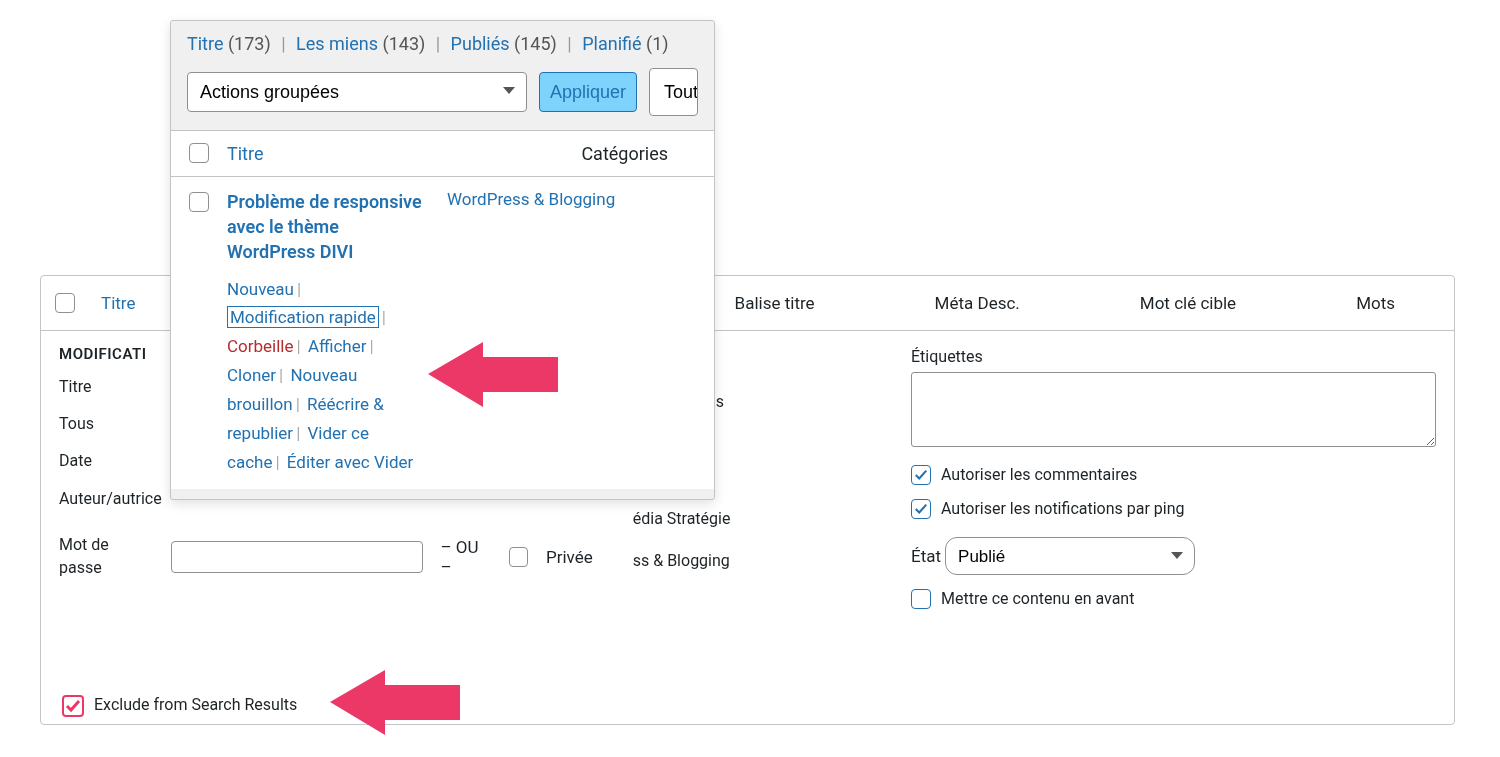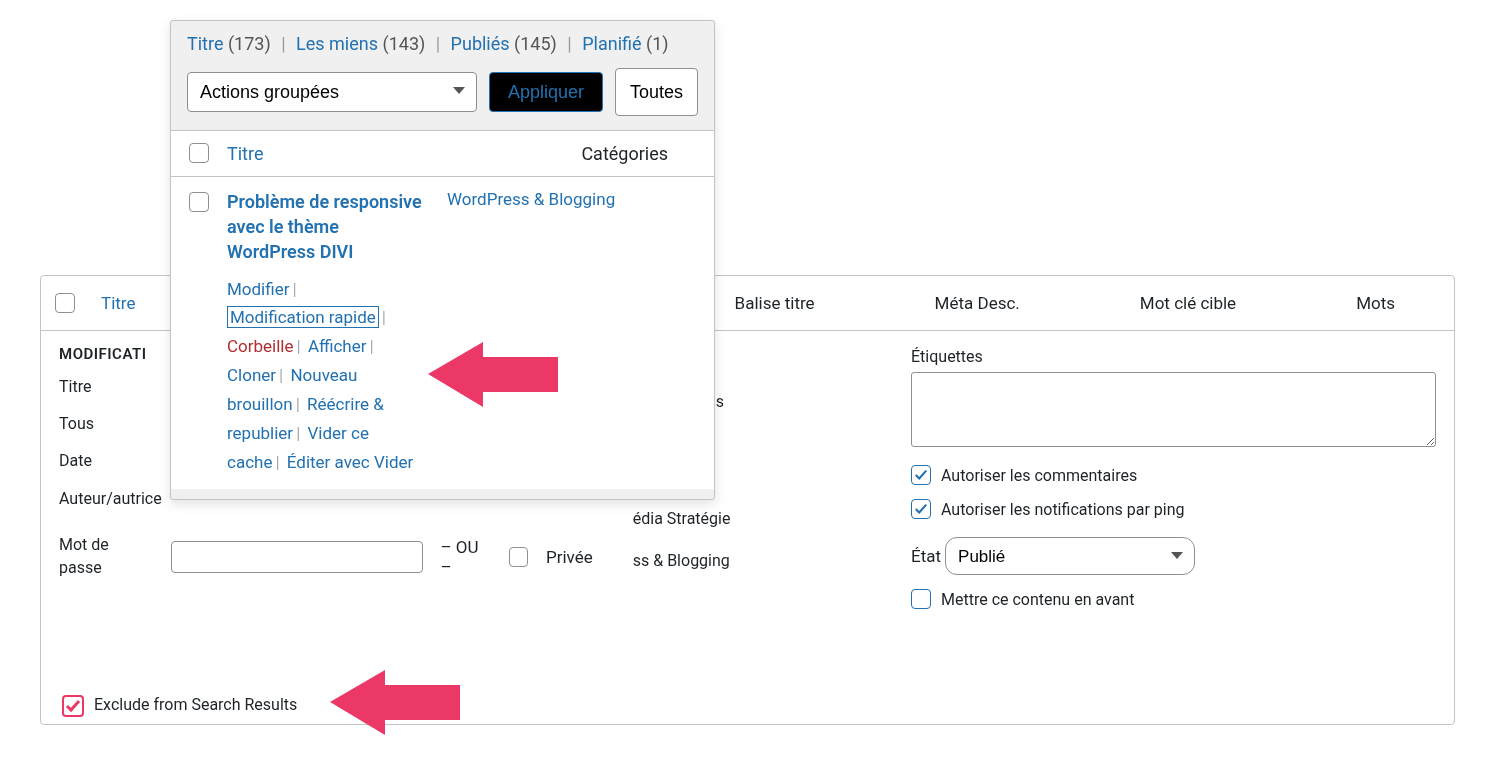--- a/index.html
+++ b/index.html
@@ -90,21 +90,21 @@
 
   .qe-right { flex:1; padding-top:2px; }
   .qe-right .lbl { font-size:16px; margin-bottom:6px; display:block; }
   .qe-right textarea {
     width:525px; height:75px;
     border:1px solid #8c8f94;
     border-radius:3px;
     resize:both;
   }
   .chk-row {
-    display:flex; align-items:center; gap:10px;
+    display:flex; align-items:flex-start; gap:10px;
     margin-top:14px;
     font-size:16px;
   }
   .wp-checkbox {
     width:20px; height:20px;
     border:1.6px solid var(--wp-blue);
     border-radius:4px;
     display:inline-flex;
     align-items:center; justify-content:center;
     background:#fff;
@@ -168,29 +168,29 @@
     display:flex; gap:12px; align-items:center;
   }
   .ov-select {
     border:1px solid #8c8f94;
     background:#fff;
     border-radius:4px;
     height:40px;
     font-size:18px;
     padding:4px 38px 4px 12px;
     appearance:none;
-    width:290px;
+    width:340px;
   }
   .ov-apply {
     border:1px solid var(--wp-blue);
     color:var(--wp-blue);
-    background:#000000;
+    background:#7dd3fc;
     border-radius:4px;
     height:40px;
-    padding:0 18px;
+    padding:0 10px;
     font-size:18px;
   }
   .ov-toutes {
     border:1px solid #8c8f94;
     background:#fff;
     border-radius:4px;
     height:48px;
     padding:0 14px;
     font-size:18px;
     overflow:hidden;
@@ -354,21 +354,21 @@
       <span class="cat">Catégories</span>
     </div>
 
     <div class="ov-row" style="border-bottom:0;">
       <span class="qe-checkbox" style="margin-top:3px"></span>
       <div>
         <div class="ov-title">
           <a href="#">Problème de responsive avec le thème WordPress DIVI</a>
         </div>
         <div class="row-actions">
-          <a href="#">Modifier</a><span class="sep">|</span><br>
+          <a href="#">Nouveau</a><span class="sep">|</span><br>
           <a href="#" class="qedit-box">Modification rapide</a><span class="sep">|</span><br>
           <a href="#" class="trash">Corbeille</a><span class="sep">|</span>
           <a href="#">Afficher</a><span class="sep">|</span><br>
           <a href="#">Cloner</a><span class="sep">|</span>
           <a href="#">Nouveau brouillon</a><span class="sep">|</span>
           <a href="#">Réécrire &amp; republier</a><span class="sep">|</span>
           <a href="#">Vider ce cache</a><span class="sep">|</span>
           <a href="#">Éditer avec Vider</a>
         </div>
       </div>

